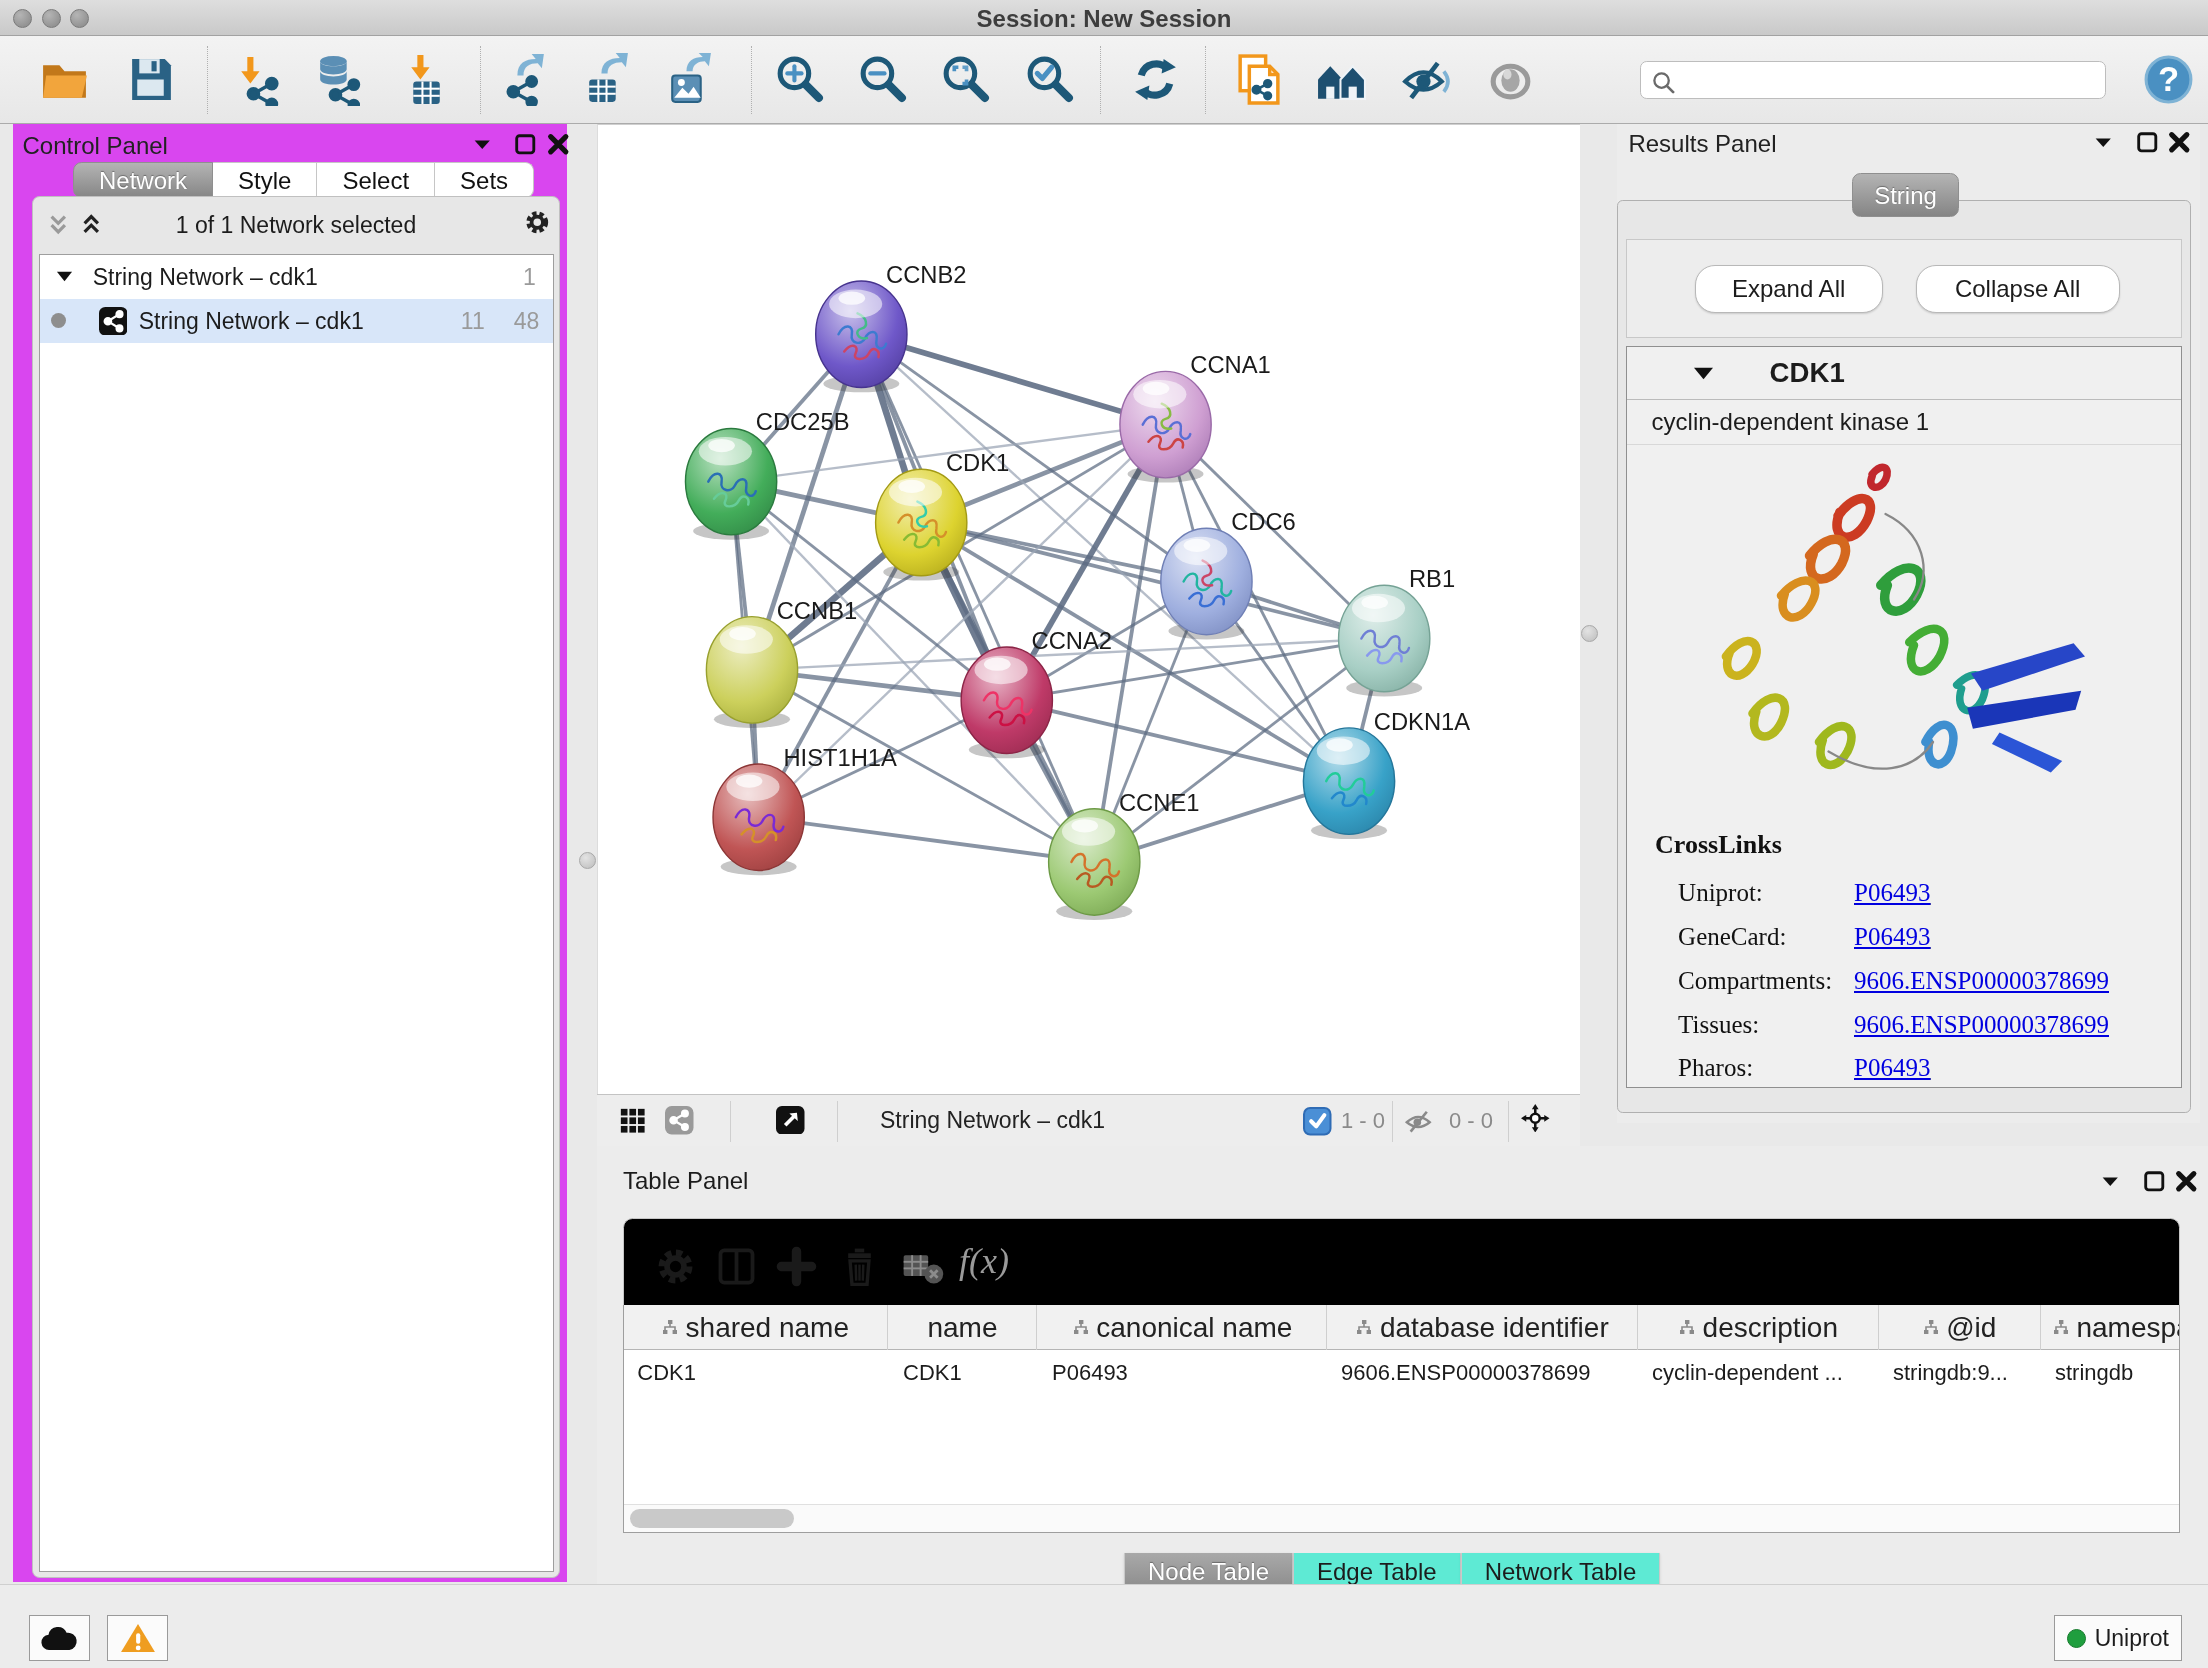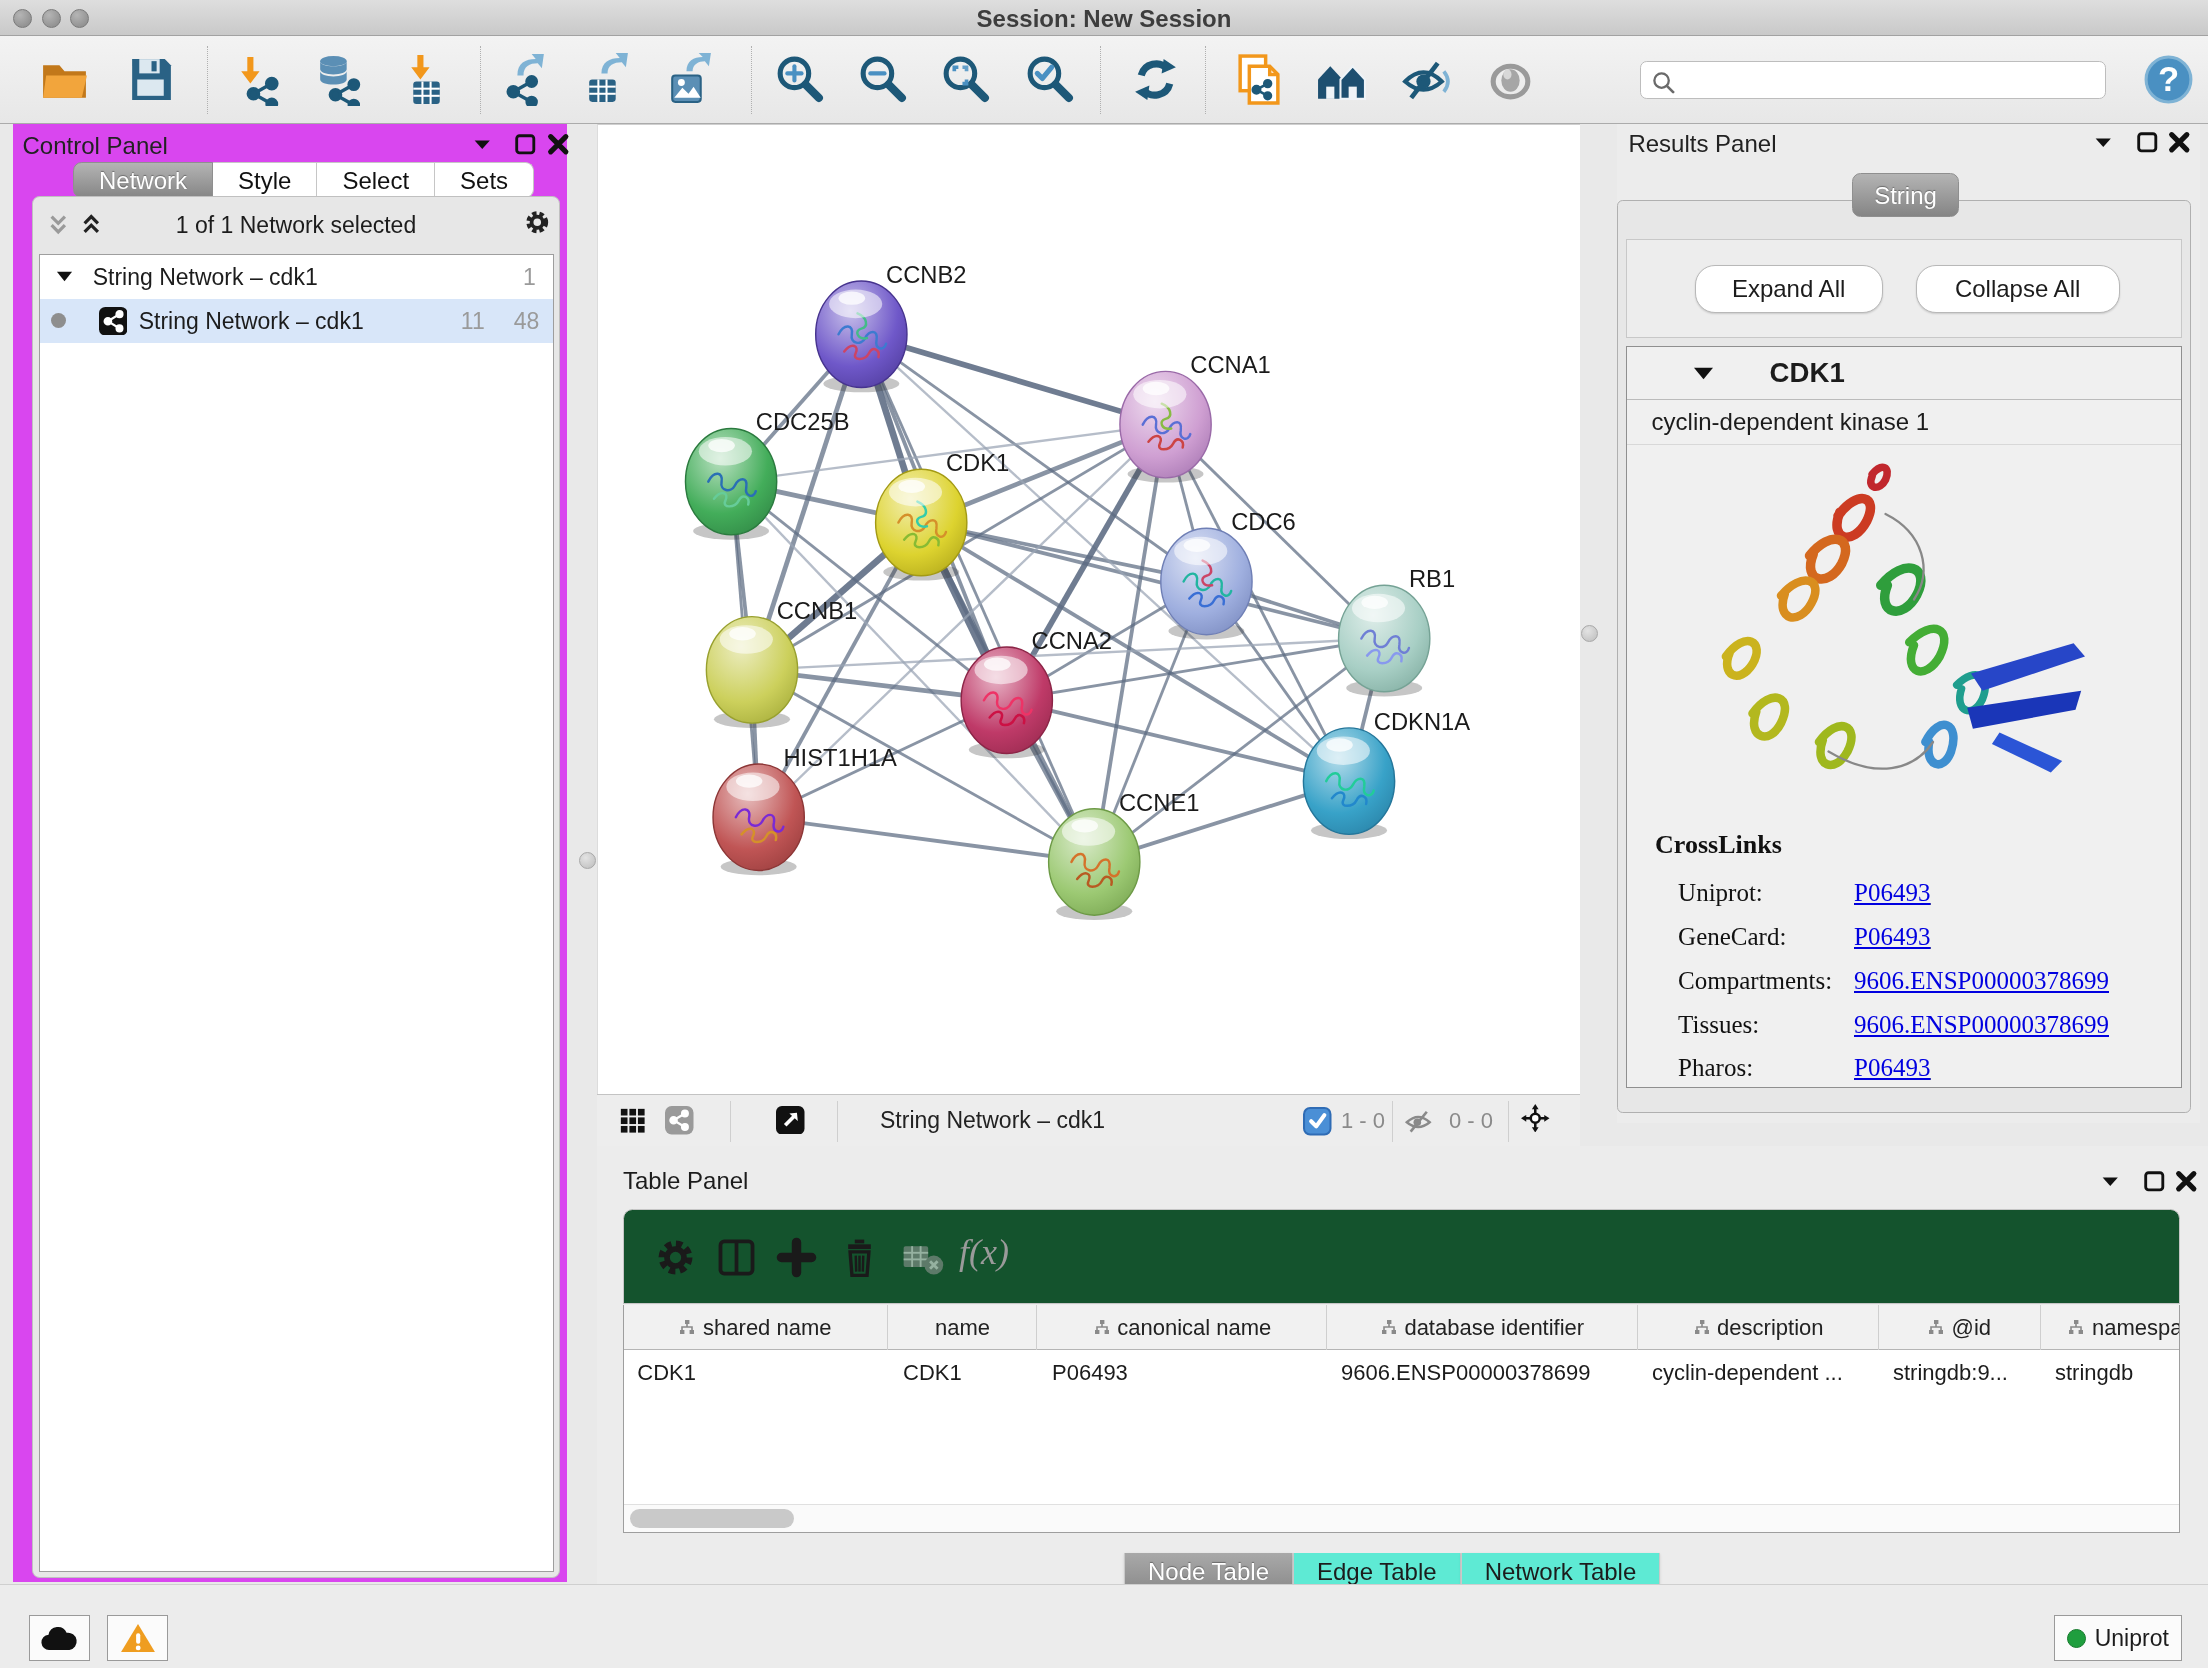--- a/index.html
+++ b/index.html
@@ -81,32 +81,32 @@
   .cdk1desc span { position:absolute; left:25px; top:6.7px; font-size:24px; }
   .xlinks { position:absolute; left:28.5px; top:483px; font-family:"Liberation Serif",serif; font-size:25px; color:#111; }
   .xl-title { font-weight:bold; font-size:26px; }
   .xl-row { position:absolute; white-space:nowrap;text-decoration:underline; }
   .xl-row .xl-label { display:inline-block; width:176px; }
   .xl-link { color:#0000e0; text-decoration:underline; }
 
   
   .tablepanel { position:absolute; left:597px; top:1146px; width:1611px; height:438px; background:#ececec; }
   .tp-title { position:absolute; left:26px; top:21px; font-size:24px; }
-  .tp-toolbar { position:absolute; left:26px; top:63px; width:1557px; height:95px;
-    background:#14532d; border:1px solid #c6c6c6; border-radius:9.5px 9.5px 0 0; }
+  .tp-toolbar { position:absolute; left:26px; top:72px; width:1557px; height:95px;
+    background:#000000; border:1px solid #c6c6c6; border-radius:9.5px 9.5px 0 0; }
   .tpi { position:absolute; top:23px; width:49px; height:49px; }
   .tpi svg { width:49px; height:49px; }
   .fx { position:absolute; left:335px; top:21px; font-family:"Liberation Serif",serif;
     font-style:italic; font-size:36px; color:#9a9a9a; }
   .tbl { position:absolute; left:26px; top:159px; width:1557px; height:228px;
     background:#fff; border:1px solid #9e9e9e; border-top:none; overflow:hidden; }
   .thead { position:absolute; left:0; top:0; width:1712px; height:45px; background:#f1f1f1;
     border-bottom:1.9px solid #b5b5b5; }
   .th { position:absolute; top:0; height:45px; border-right:1px solid #cfcfcf;
-    display:flex; align-items:center; justify-content:center; gap:7.6px; font-size:22px; color:#222; }
+    display:flex; align-items:center; justify-content:center; gap:7.6px; font-size:28px; color:#222; }
   .trow { position:absolute; left:0; top:47px; width:1712px; height:42px; font-size:22px; }
   .td { position:absolute; top:7.6px; white-space:nowrap; overflow:hidden; }
   .hscroll { position:absolute; left:0; bottom:0; width:100%; height:28.5px; background:#fafafa; border-top:1px solid #e0e0e0; }
   .hthumb { position:absolute; left:5.7px; top:4.8px; width:164px; height:19px; background:#c9c9c9; border-radius:9.5px; }
   .bottomtabs { position:absolute; left:527px; top:407px; height:40px; }
   .btab { display:inline-block; height:40px; line-height:38px; padding:0 23px; font-size:24px;
     background:#5eead4; border:1px solid #c9c9c9; border-top:none; box-shadow:0 1.9px 2.9px rgba(0,0,0,.12); }
   .btab:first-child { border-radius:0 0 0 8.6px; }
   .btab:last-child { border-radius:0 0 8.6px 0; }
   .btab.sel { background:linear-gradient(#a9a9a9,#8a8a8a); color:#fff; text-shadow:0 -1px 1px rgba(0,0,0,.35); }

